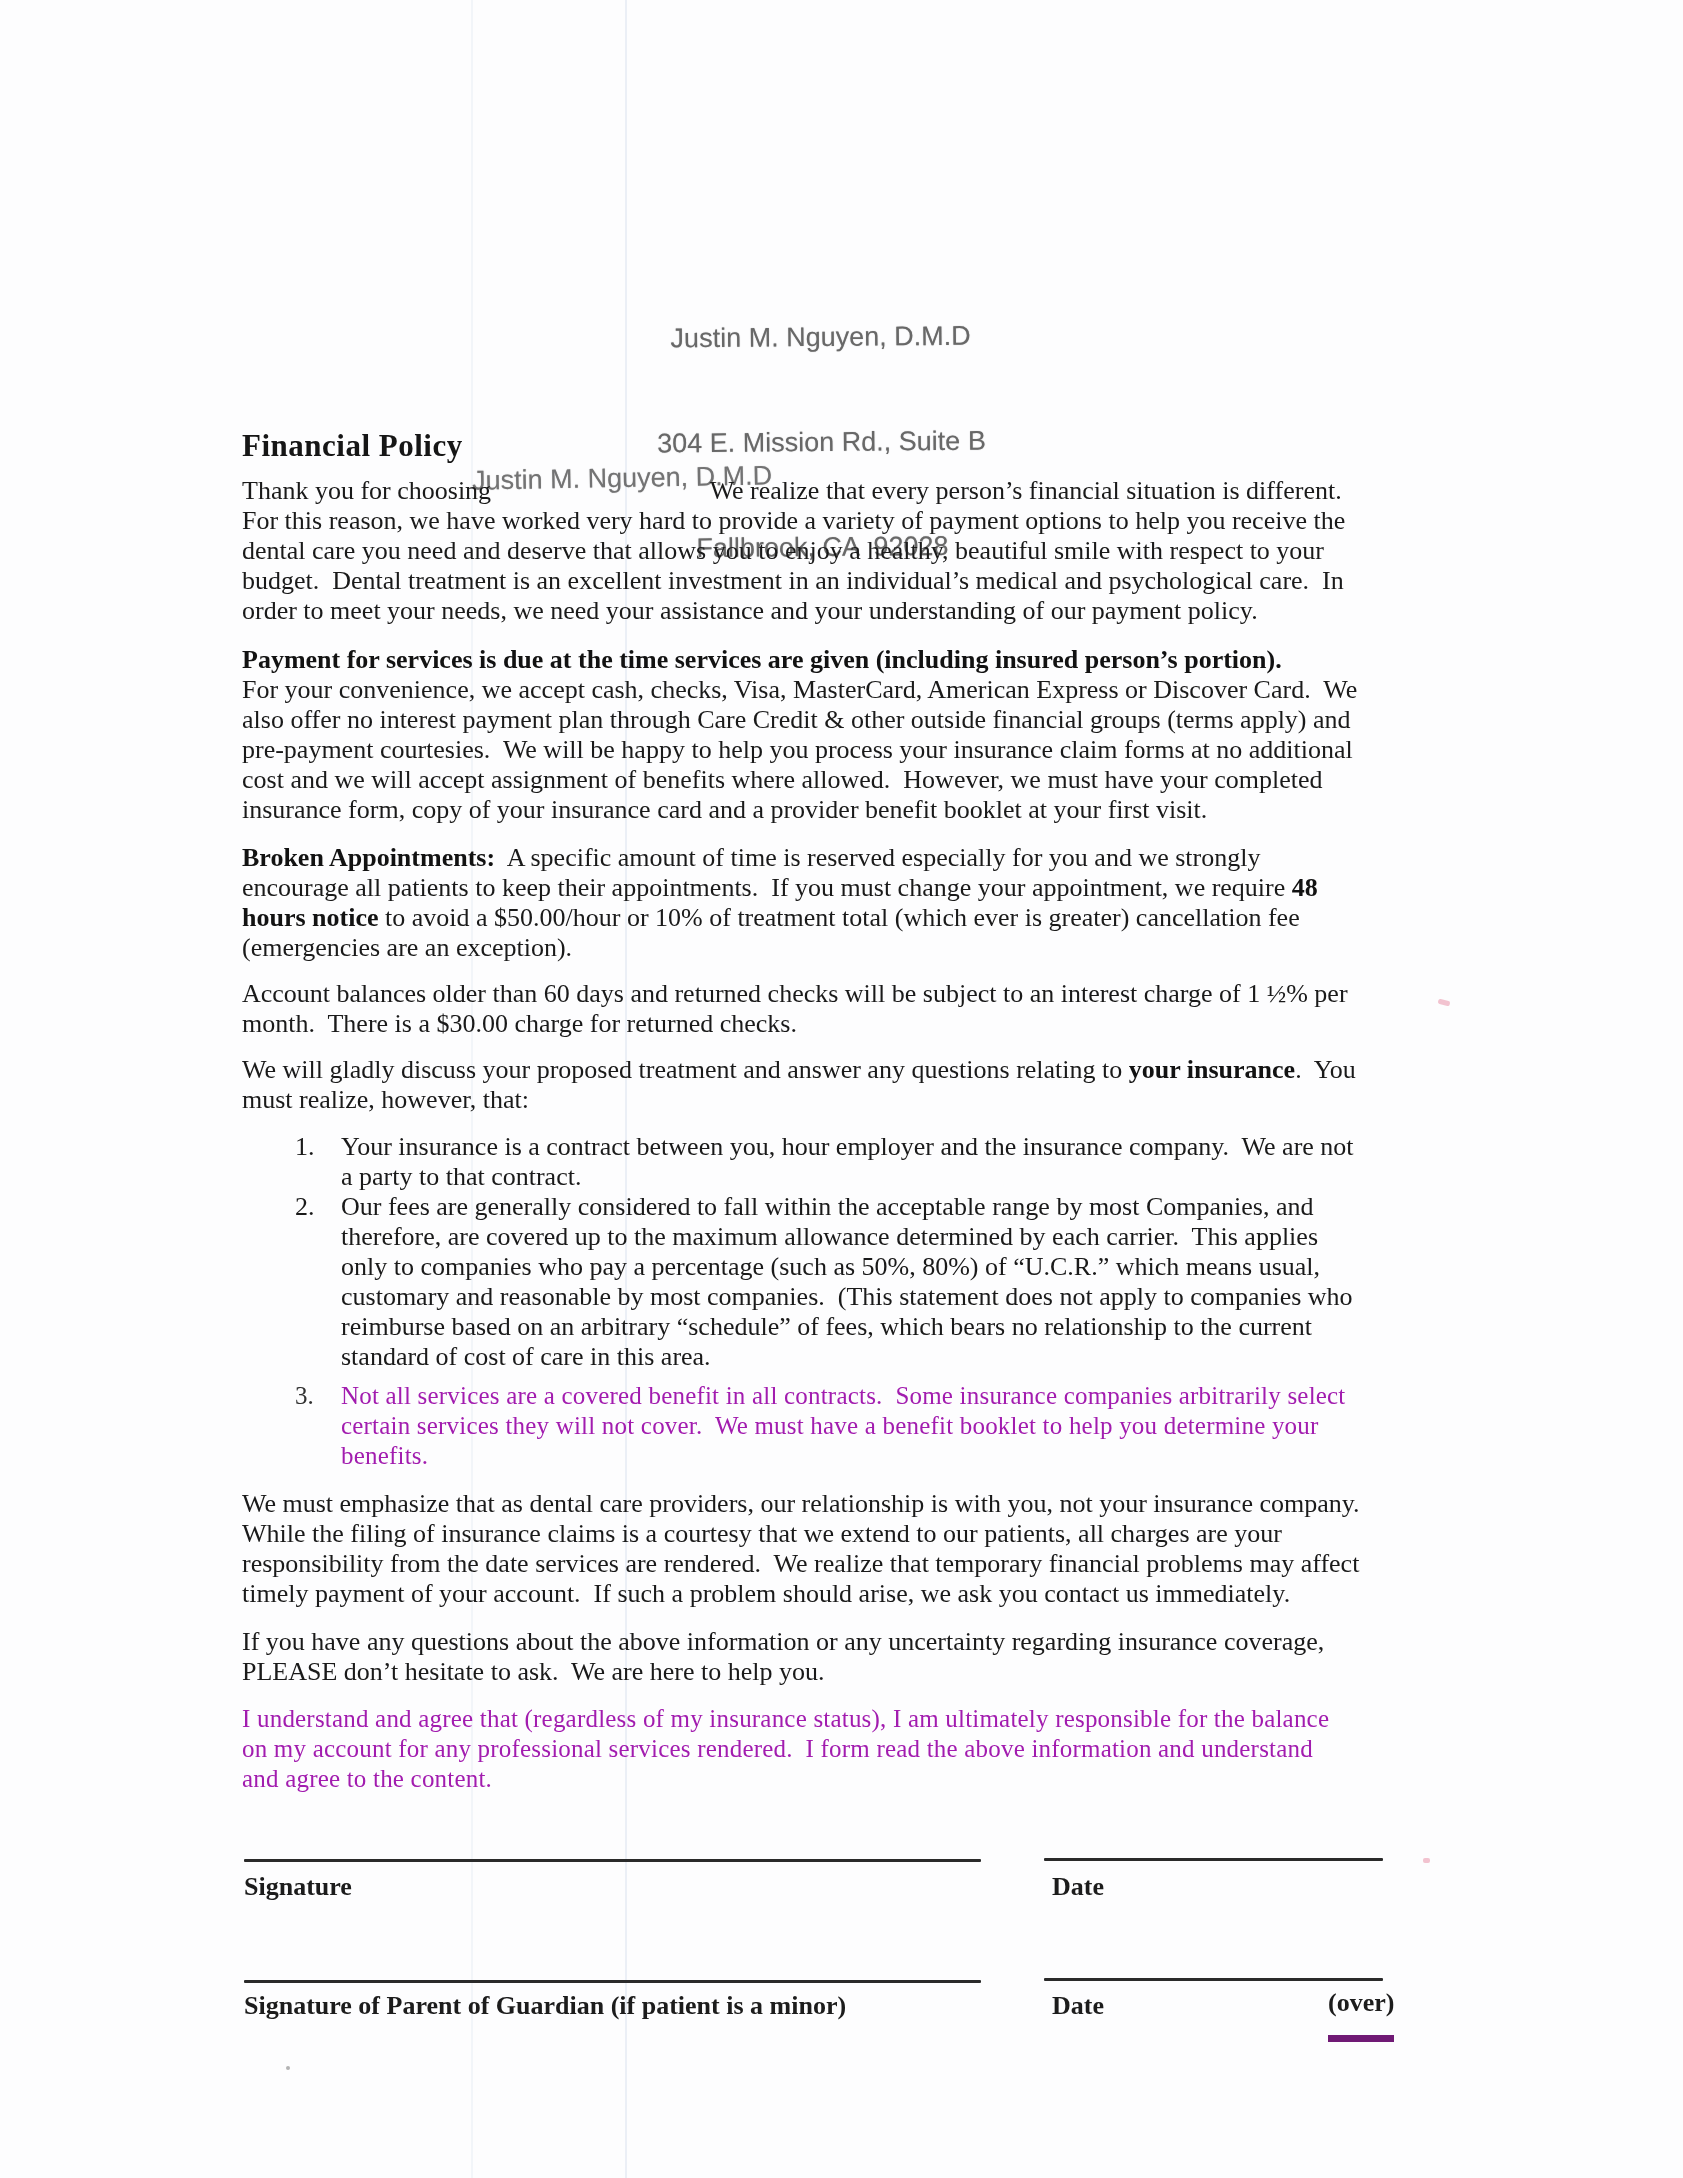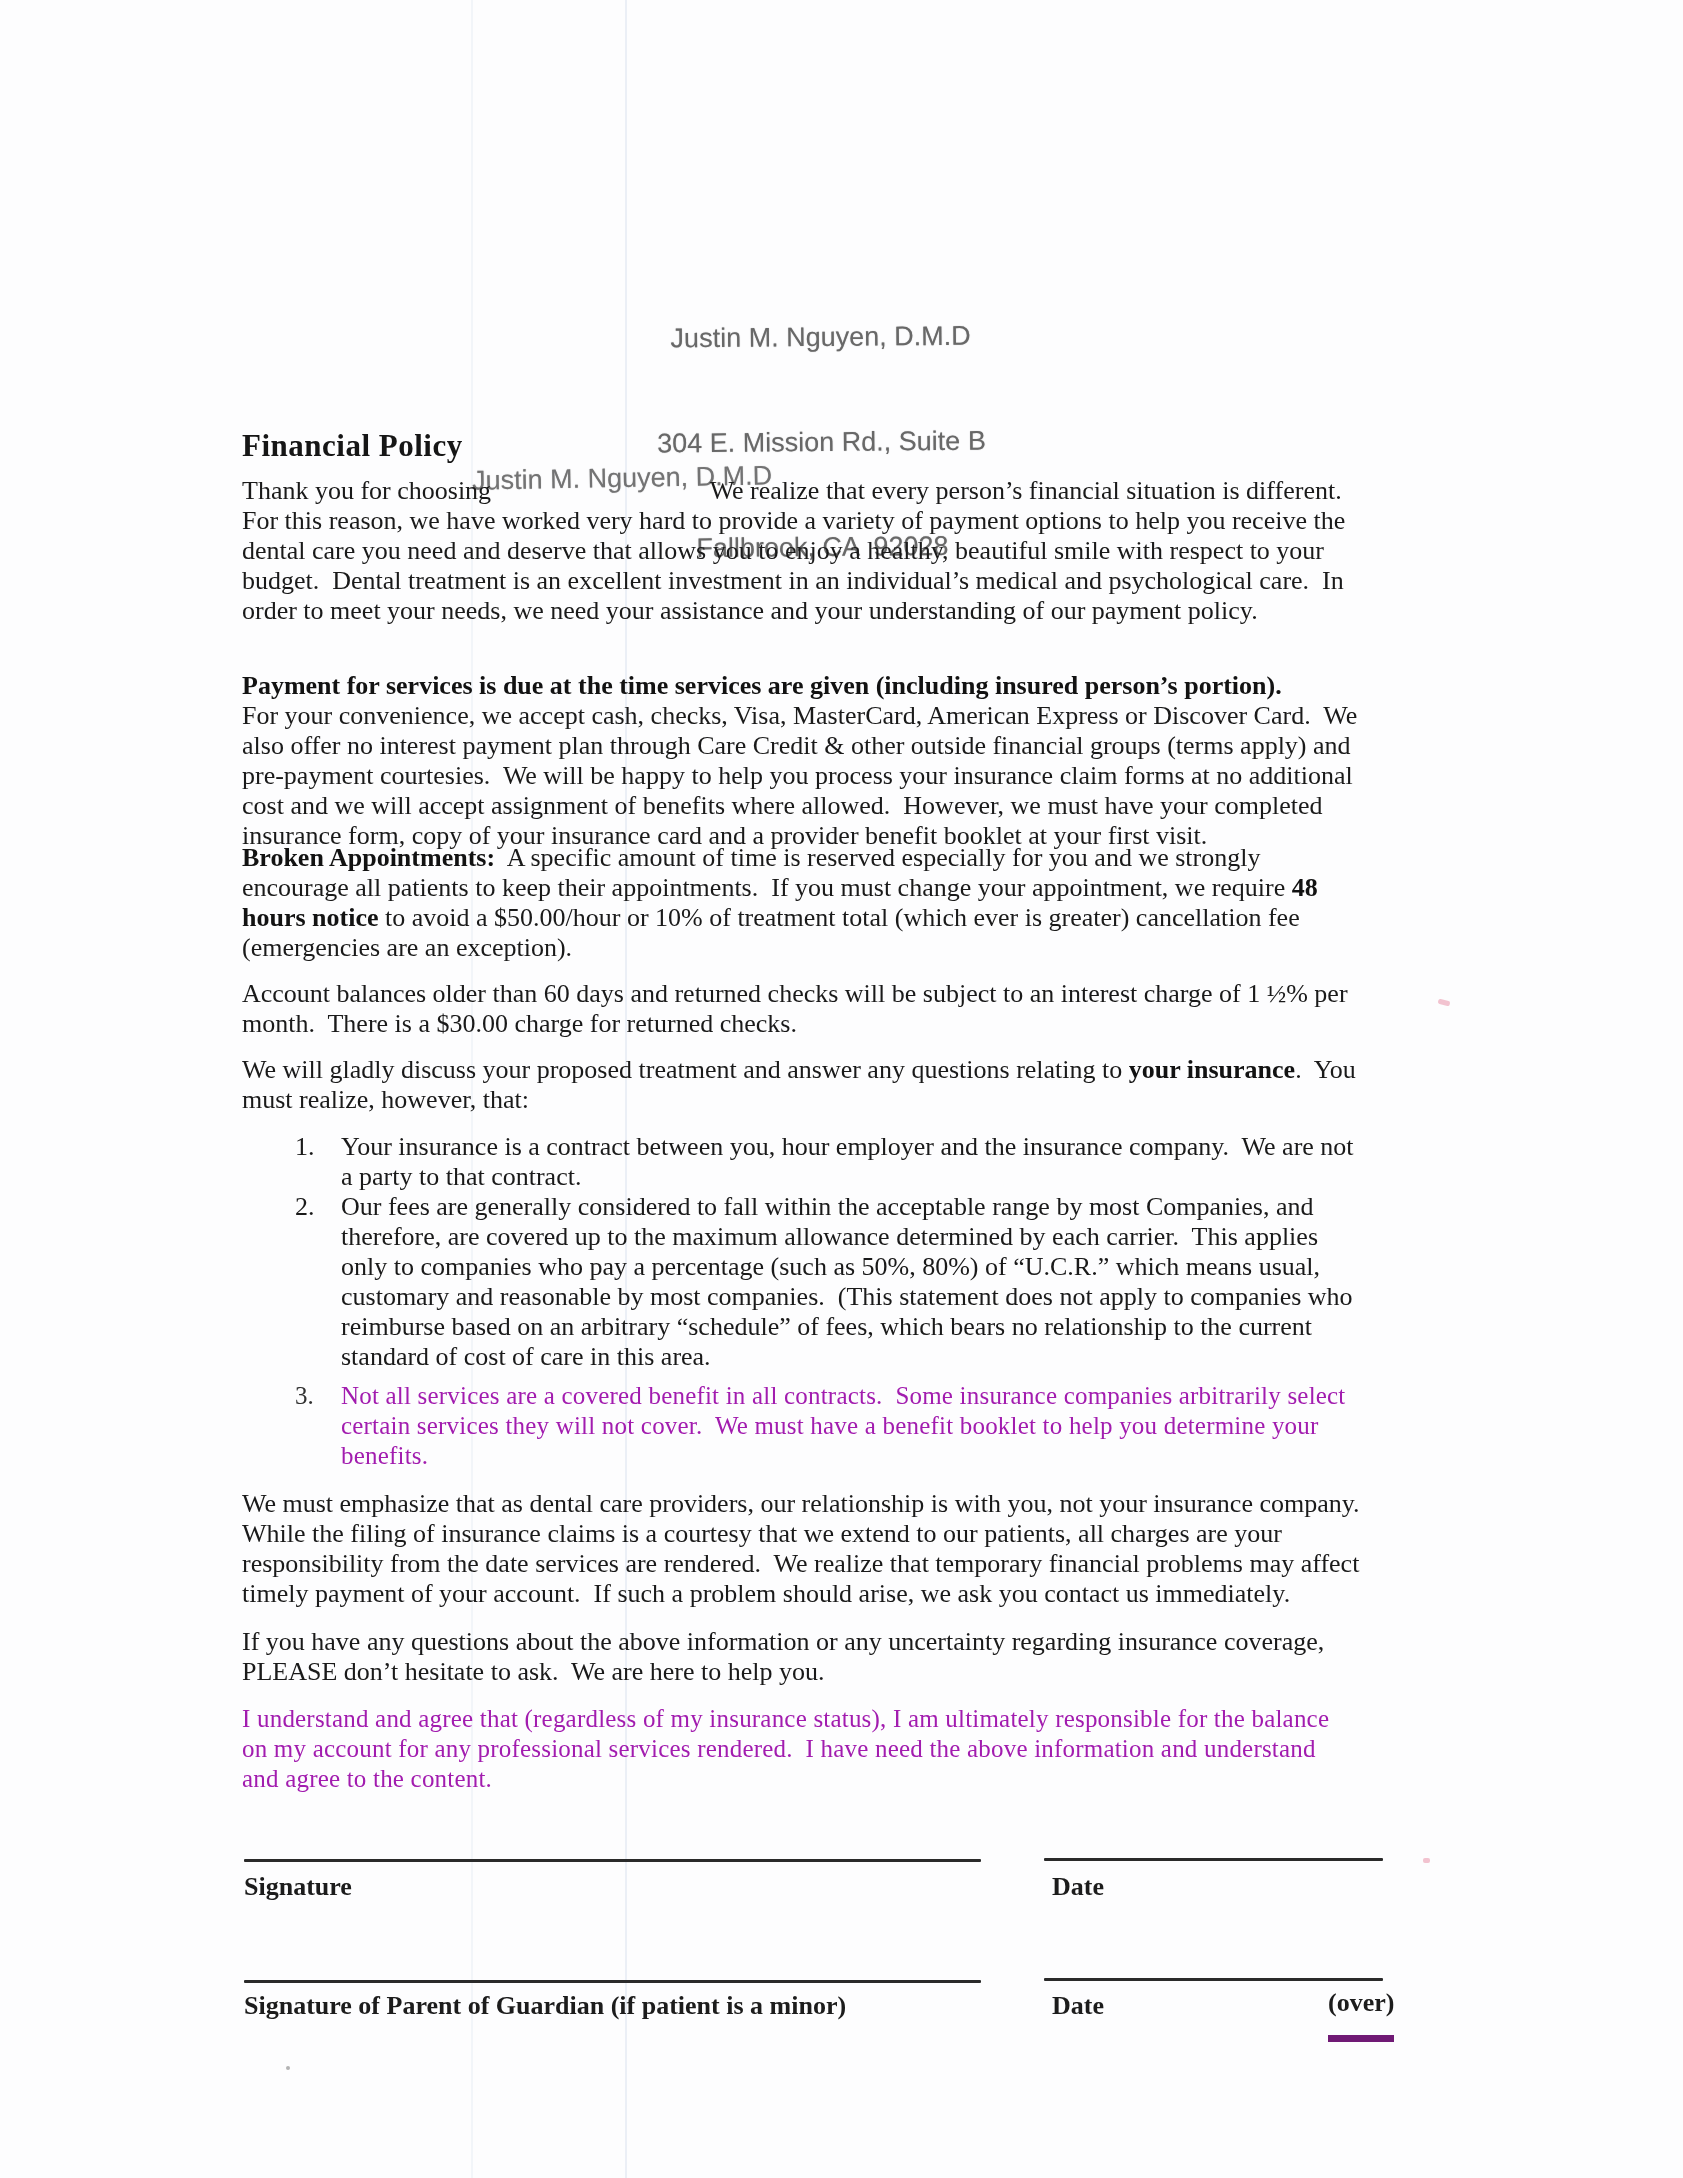--- a/index.html
+++ b/index.html
@@ -90,21 +90,21 @@
 
   <div class="stamp stamp-inline">Justin M. Nguyen, D.M.D</div>
 
   <div class="para" style="top:476px">
       <div class="line"><span>Thank you for choosing </span><span class="spacer" style="width: 212px;"></span><span>We realize that every person’s financial situation is different.</span></div>
       <div class="line"><span>For this reason, we have worked very hard to provide a variety of payment options to help you receive the</span></div>
       <div class="line"><span>dental care you need and deserve that allows you to enjoy a healthy, beautiful smile with respect to your</span></div>
       <div class="line"><span>budget.  Dental treatment is an excellent investment in an individual’s medical and psychological care.  In</span></div>
       <div class="line"><span>order to meet your needs, we need your assistance and your understanding of our payment policy.</span></div>
     </div>
-  <div class="para" style="top:671px">
+  <div class="para" style="top:645px">
       <div class="line"><span class="b">Payment for services is due at the time services are given (including insured person’s portion).</span></div>
       <div class="line"><span>For your convenience, we accept cash, checks, Visa, MasterCard, American Express or Discover Card.  We</span></div>
       <div class="line"><span>also offer no interest payment plan through Care Credit &amp; other outside financial groups (terms apply) and</span></div>
       <div class="line"><span>pre-payment courtesies.  We will be happy to help you process your insurance claim forms at no additional</span></div>
       <div class="line"><span>cost and we will accept assignment of benefits where allowed.  However, we must have your completed</span></div>
       <div class="line"><span>insurance form, copy of your insurance card and a provider benefit booklet at your first visit.</span></div>
     </div>
   <div class="para" style="top:843px">
       <div class="line"><span class="b">Broken Appointments:</span><span>  A specific amount of time is reserved especially for you and we strongly</span></div>
       <div class="line"><span>encourage all patients to keep their appointments.  If you must change your appointment, we require </span><span class="b">48</span></div>
@@ -152,21 +152,21 @@
       <div class="line"><span>While the filing of insurance claims is a courtesy that we extend to our patients, all charges are your</span></div>
       <div class="line"><span>responsibility from the date services are rendered.  We realize that temporary financial problems may affect</span></div>
       <div class="line"><span>timely payment of your account.  If such a problem should arise, we ask you contact us immediately.</span></div>
     </div>
   <div class="para" style="top:1627px">
       <div class="line"><span>If you have any questions about the above information or any uncertainty regarding insurance coverage,</span></div>
       <div class="line"><span>PLEASE don’t hesitate to ask.  We are here to help you.</span></div>
     </div>
   <div class="para alt" style="top:1704px">
       <div class="line"><span>I understand and agree that (regardless of my insurance status), I am ultimately responsible for the balance</span></div>
-      <div class="line"><span>on my account for any professional services rendered.  I have need the above information and understand</span></div>
+      <div class="line"><span>on my account for any professional services rendered.  I form read the above information and understand</span></div>
       <div class="line"><span>and agree to the content.</span></div>
     </div>
 
   <div class="hline" style="left:244px;top:1859px;width:737px;"></div>
   <div class="hline" style="left:1044px;top:1858px;width:339px;"></div>
   <div class="sig-label" style="left:244px;top:1872px;">Signature</div>
   <div class="sig-label" style="left:1052px;top:1872px;">Date</div>
 
   <div class="hline" style="left:244px;top:1980px;width:737px;"></div>
   <div class="hline" style="left:1044px;top:1978px;width:339px;"></div>

